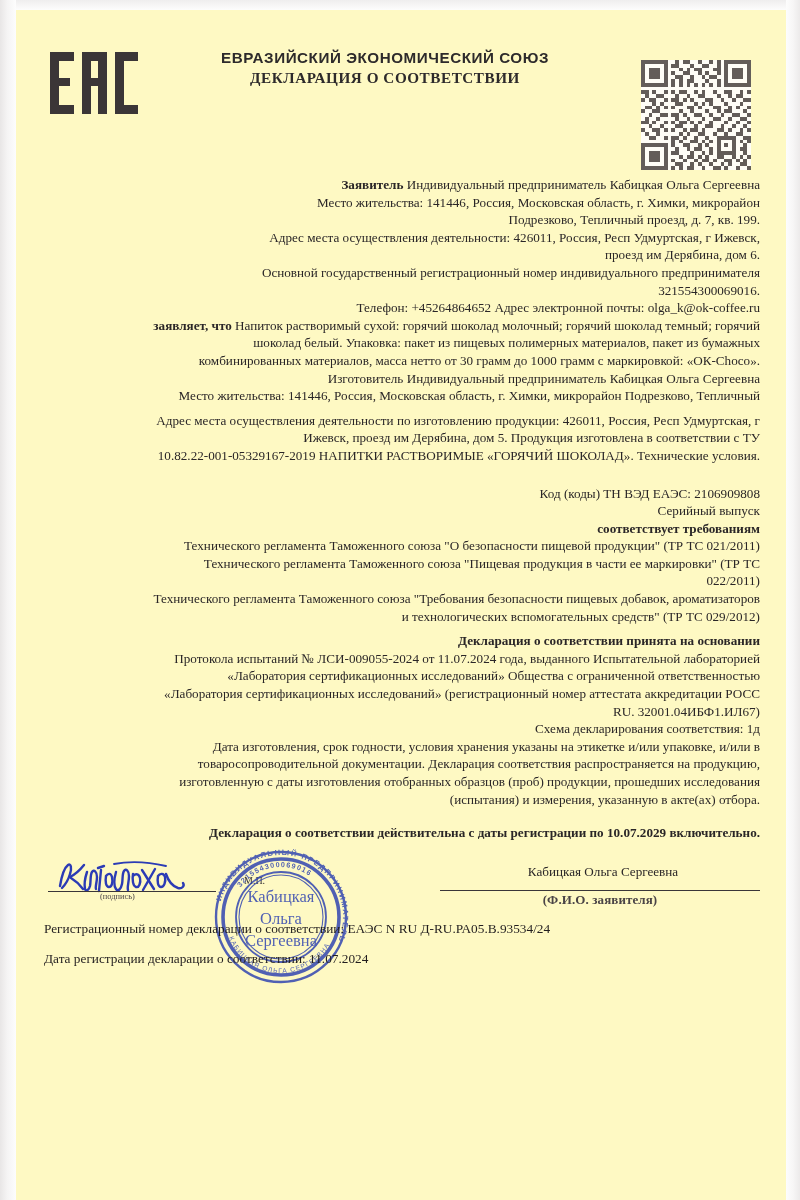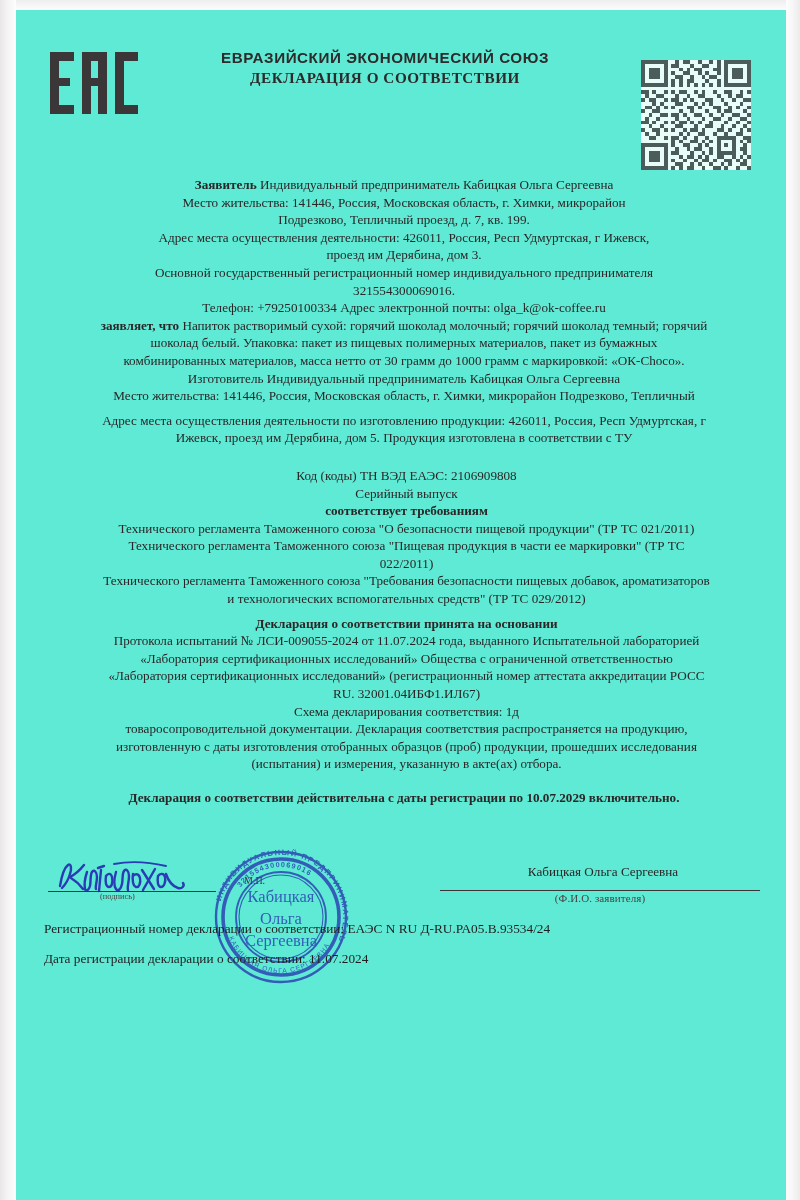--- a/index.html
+++ b/index.html
@@ -15,21 +15,21 @@
     overflow: hidden;
     font-family: "Liberation Serif", "DejaVu Serif", serif;
     color: #231f20;
   }
 
   
   #page {
     position: absolute;
     left: 0; top: 0;
     width: 800px; height: 1200px;
-    background: #5eead4;
+    background: #fef9c3;
     overflow: hidden;
   }
   #sheet-shadow-left {
     position: absolute;
     left: 0; top: 0;
     width: 16px; height: 1200px;
     background: linear-gradient(to right, #e8e6e6 0%, #f5f4f4 45%, #fdfdfd 100%);
   }
   #sheet-shadow-right {
     position: absolute;
@@ -85,21 +85,21 @@
   
   #body-text {
     position: absolute;
     left: 48px; top: 176px;
     width: 712px;
   }
   .blk { margin: 0 0 0 0; }
   .para {
     font-size: 13.15px;
     line-height: 17.6px;
-    text-align: center;
+    text-align: right;
     margin: 0;
     color: #2a2627;
   }
   .para.indent { padding-left: 5px; }
   .lbl { font-weight: bold; }
   .gap-sm { height: 7px; }
   .gap-md { height: 16px; }
   .gap-lg { height: 20px; }
 
   
@@ -144,23 +144,24 @@
     position: absolute;
     left: 392px; top: 28px;
     width: 320px;
     border-bottom: 1.2px solid #3a3638;
   }
   #sig-caption-right {
     position: absolute;
     left: 392px; top: 30px;
     width: 320px;
     text-align: center;
-    font-size: 11px;
+    font-size: 13px;
     color: #4a4446;
     letter-spacing: 0.1px;
+    font-weight: bold;
   }
 
   
   #stamp {
     position: absolute;
     left: 207px; top: 843px;
     width: 148px; height: 148px;
     pointer-events: none;
   }
   #stamp svg { display: block; }
@@ -457,38 +458,39 @@
     </div>
   </div>
 
   <div id="body-text">
 
     <div class="blk">
       <p class="para"><span class="lbl">Заявитель</span> <span>Индивидуальный предприниматель Кабицкая Ольга Сергеевна</span></p>
       <p class="para">Место жительства: 141446, Россия, Московская область, г. Химки, микрорайон</p>
       <p class="para">Подрезково, Тепличный проезд, д. 7, кв. 199.</p>
       <p class="para">Адрес места осуществления деятельности: 426011, Россия, Респ Удмуртская, г Ижевск,</p>
-      <p class="para">проезд им Дерябина, дом 3.</p>
+      <p class="para">проезд им Дерябина, дом 6.</p>
       <p class="para">Основной государственный регистрационный номер индивидуального предпринимателя</p>
       <p class="para">321554300069016.</p>
-      <p class="para">Телефон: +79250100334 Адрес электронной почты: olga_k@ok-coffee.ru</p>
+      <p class="para">Телефон: +45264864652 Адрес электронной почты: olga_k@ok-coffee.ru</p>
     </div>
 
     <div class="blk">
       <p class="para"><span class="lbl">заявляет, что</span> <span>Напиток растворимый сухой: горячий шоколад молочный; горячий шоколад темный; горячий</span></p>
       <p class="para">шоколад белый. Упаковка: пакет из пищевых полимерных материалов, пакет из бумажных</p>
       <p class="para">комбинированных материалов, масса нетто от 30 грамм до 1000 грамм с маркировкой: «ОК-Choco».</p>
     </div>
 
     <div class="blk">
       <p class="para"><span>Изготовитель</span> <span>Индивидуальный предприниматель Кабицкая Ольга Сергеевна</span></p>
       <p class="para">Место жительства: 141446, Россия, Московская область, г. Химки, микрорайон Подрезково, Тепличный</p>
       <div class="gap-sm"></div>
       <p class="para">Адрес места осуществления деятельности по изготовлению продукции: 426011, Россия, Респ Удмуртская, г</p>
       <p class="para">Ижевск, проезд им Дерябина, дом 5. Продукция изготовлена в соответствии с ТУ</p>
+      <p class="para">10.82.22-001-05329167-2019 НАПИТКИ РАСТВОРИМЫЕ «ГОРЯЧИЙ ШОКОЛАД». Технические условия.</p>
     </div>
 
     <div class="gap-lg"></div>
 
     <div class="blk">
       <p class="para indent">Код (коды) ТН ВЭД ЕАЭС: 2106909808</p>
       <p class="para indent">Серийный выпуск</p>
     </div>
 
     <div class="blk">
@@ -505,20 +507,21 @@
     <div class="blk">
       <p class="para indent lbl">Декларация о соответствии принята на основании</p>
       <p class="para indent">Протокола испытаний № ЛСИ-009055-2024 от 11.07.2024 года, выданного Испытательной лабораторией</p>
       <p class="para indent">«Лаборатория сертификационных исследований» Общества с ограниченной ответственностью</p>
       <p class="para indent">«Лаборатория сертификационных исследований» (регистрационный номер аттестата аккредитации РОСС</p>
       <p class="para indent">RU. 32001.04ИБФ1.ИЛ67)</p>
       <p class="para indent">Схема декларирования соответствия: 1д</p>
     </div>
 
     <div class="blk">
+      <p class="para indent">Дата изготовления, срок годности, условия хранения указаны на этикетке и/или упаковке, и/или в</p>
       <p class="para indent">товаросопроводительной документации. Декларация соответствия распространяется на продукцию,</p>
       <p class="para indent">изготовленную с даты изготовления отобранных образцов (проб) продукции, прошедших исследования</p>
       <p class="para indent">(испытания) и измерения, указанную в акте(ах) отбора.</p>
     </div>
 
     <div class="gap-md"></div>
 
     <p class="para lbl">Декларация о соответствии действительна с даты регистрации по 10.07.2029 включительно.</p>
   </div>
 

